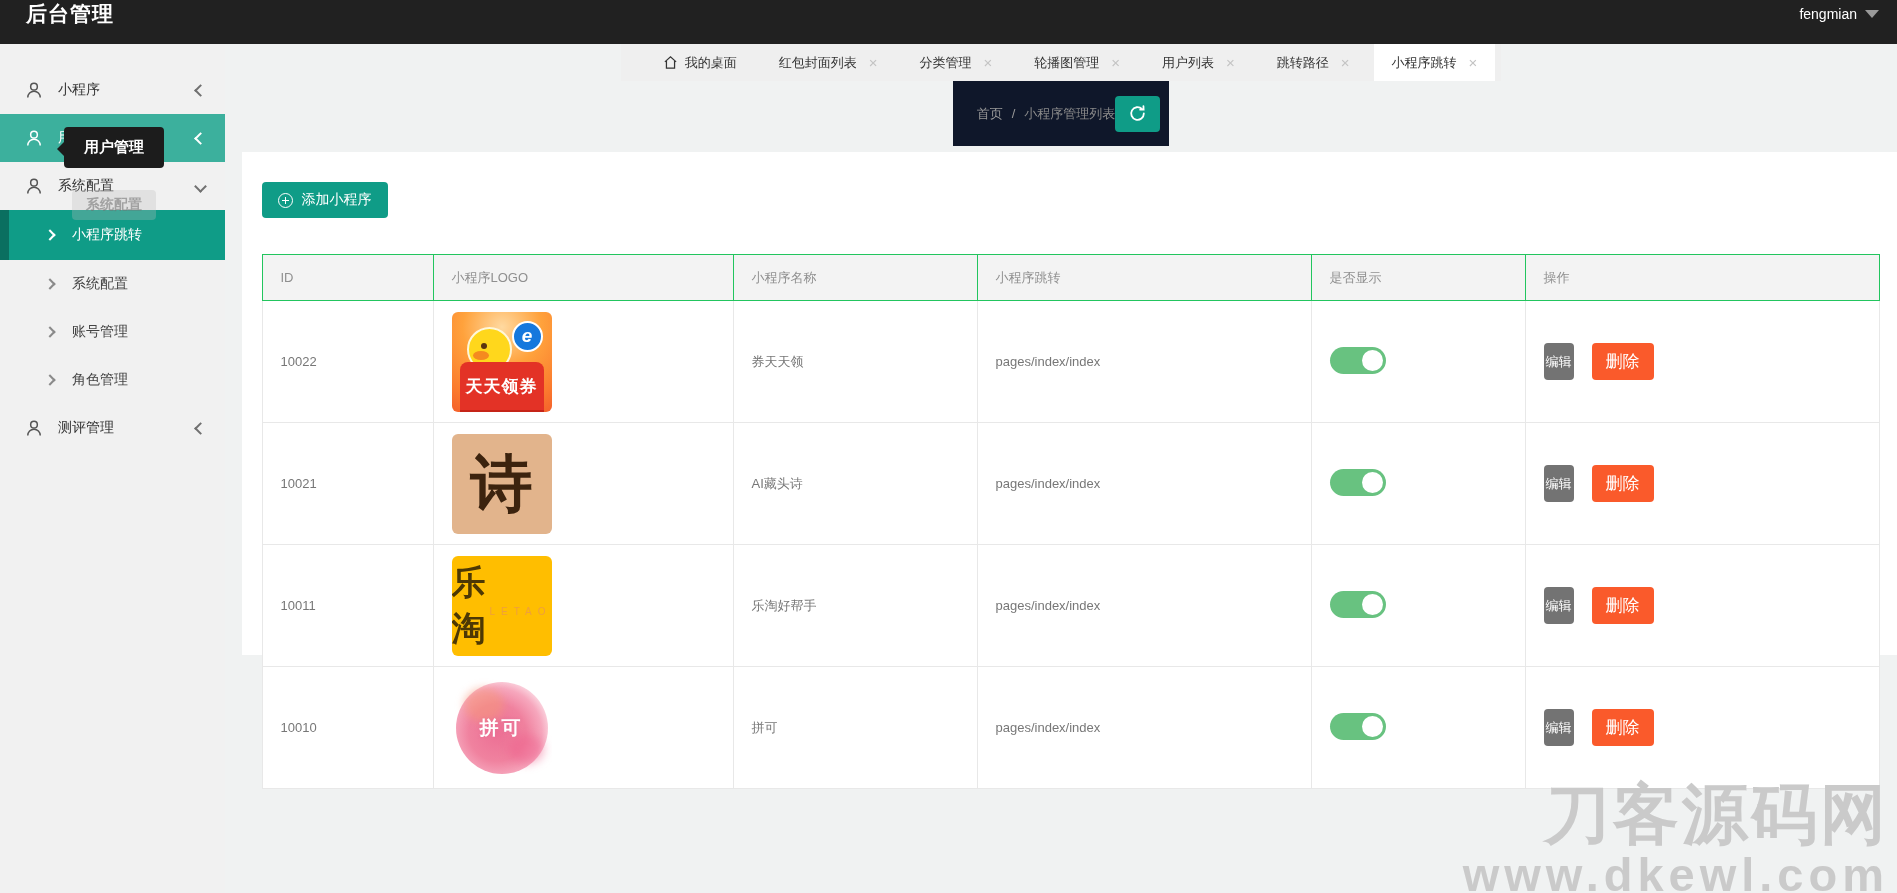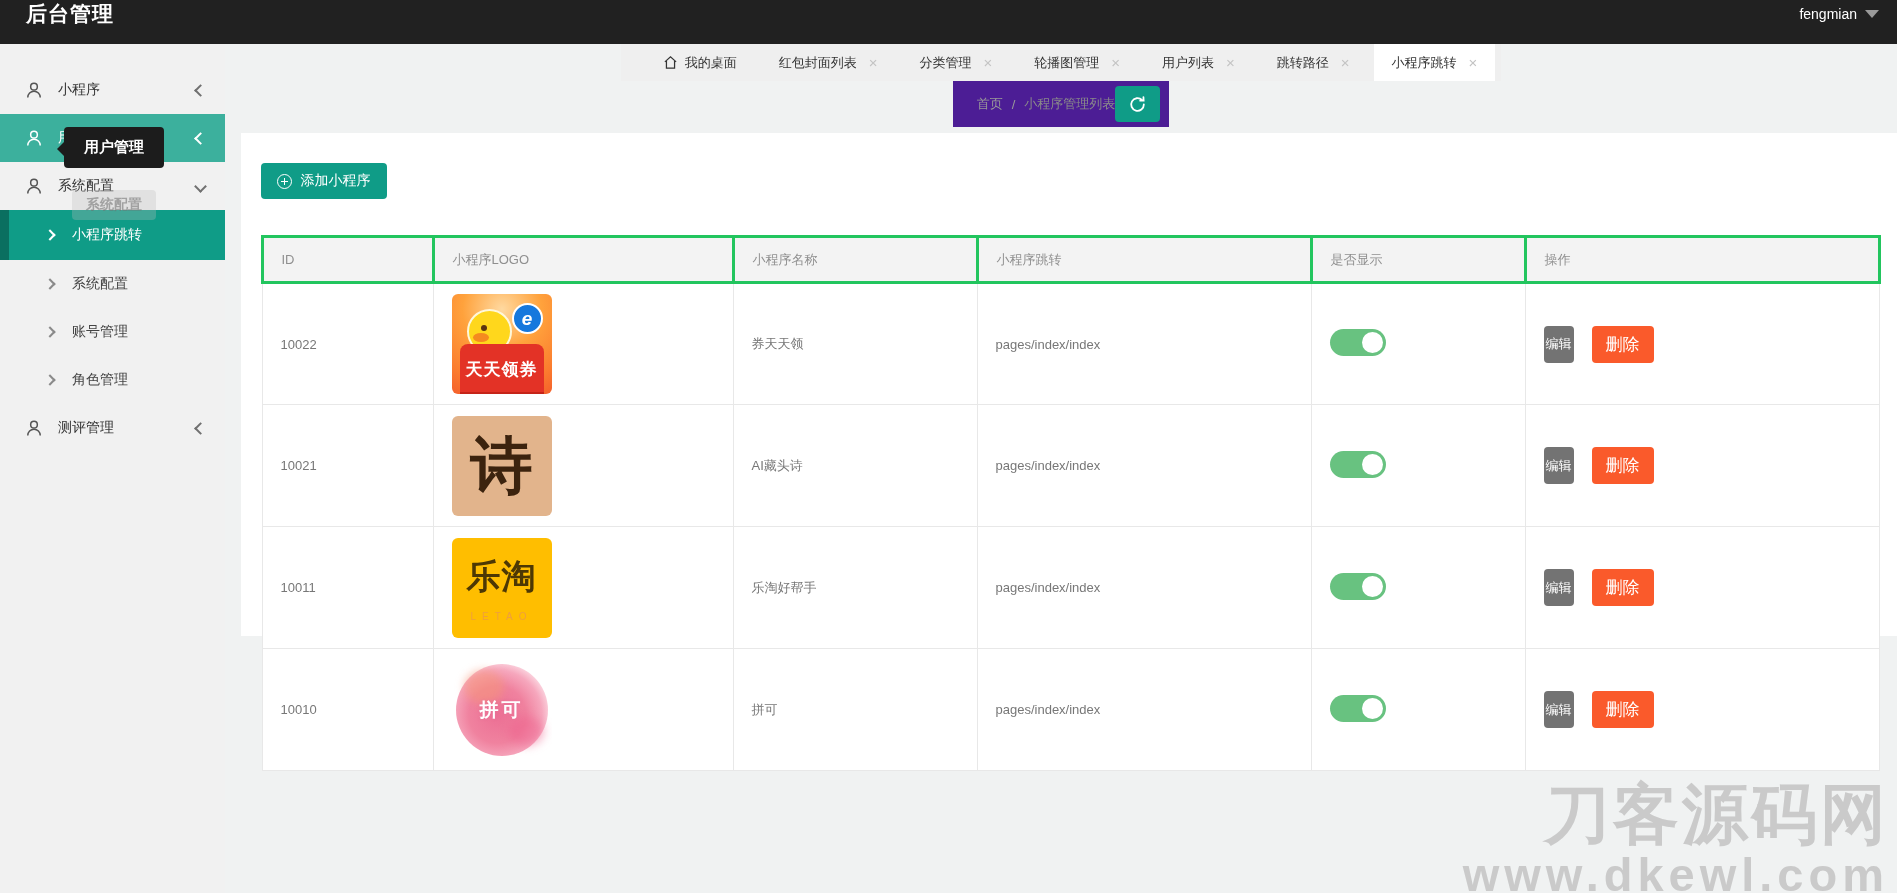--- a/index.html
+++ b/index.html
@@ -37,37 +37,37 @@
 
   
   .main { flex:1; display:flex; flex-direction:column; min-width:0;align-items:center; }
 
   .tabbar { height:37px; background:#efefef; display:flex; align-items:stretch; padding-left:24px; }
   .tab { display:flex; align-items:center; padding:0 18px; font-size:13px; color:#333; cursor:pointer; margin-right:6px; white-space:nowrap; }
   .tab.active { background:#fff; }
   .tab .home-icon { width:15px; height:15px; margin-right:7px; color:#333; }
   .tab .close-x { color:#c3c3c3; font-size:15px; margin-left:12px; }
 
-  .crumb-bar { height:46px; background:#4c1d95; display:flex; align-items:center; justify-content:space-between; padding:0 9px 0 24px; }
+  .crumb-bar { height:65px; background:#0f172a; display:flex; align-items:center; justify-content:space-between; padding:0 9px 0 24px; }
   .breadcrumb { font-size:13px; color:#999; display:flex; align-items:center; gap:9px; }
   .crumb-current { color:#8a8a8a; }
   .refresh-btn { width:45px; height:36px; background:#0f9c87; border:none; border-radius:4px; display:flex; align-items:center; justify-content:center; cursor:pointer; }
 
   .content { flex:1; background:#f0f2f2; overflow:hidden; }
   .panel { background:#fff; margin:6px 0 0 19px; height:503px; padding:30px 20px 0 20px; }
 
   .add-btn { display:inline-flex; align-items:center; gap:9px; background:#0f9c87; color:#fff; border:none; border-radius:4px; height:36px; padding:0 16px; font-size:14px; font-family:inherit; cursor:pointer; }
   .plus-icon { width:15px; height:15px; border:1px solid #fff; border-radius:50%; position:relative; display:inline-block; }
   .plus-icon::before, .plus-icon::after { content:""; position:absolute; background:#fff; }
   .plus-icon::before { left:3px; right:3px; top:6px; height:1.4px; }
   .plus-icon::after { top:3px; bottom:3px; left:6px; width:1.4px; }
 
   
   table.app-table { width:100%; border-collapse:collapse; margin-top:36px; table-layout:fixed; }
-  .app-table th { height:46px; background:#f3f3f3; font-weight:normal; font-size:13px; color:#8f8f8f; text-align:left; padding-left:18px; border:3px solid #22c55e; }
+  .app-table th { height:46px; background:#f3f3f3; font-weight:normal; font-size:13px; color:#8f8f8f; text-align:left; padding-left:18px; border:1px solid #22c55e; }
   .app-table td { height:122px; font-size:13px; color:#777; padding-left:18px; border:1px solid #e8e8e8; background:#fff; vertical-align:middle; }
 
   .toggle { width:56px; height:27px; border-radius:14px; background:#68c280; position:relative; cursor:pointer; display:inline-block; }
   .toggle::after { content:""; position:absolute; width:21px; height:21px; border-radius:50%; background:#fff; top:3px; right:3px; }
 
   .row-actions { display:flex; gap:18px; align-items:center; }
   .btn-edit { background:#737373; color:#fff; border:none; border-radius:4px; height:37px; padding:0 2px; font-size:13px; font-family:inherit; cursor:pointer; }
   .btn-del { background:#fa5a2b; color:#fff; border:none; border-radius:4px; height:37px; padding:0 14px; font-size:17px; font-family:inherit; cursor:pointer; }
 
   
@@ -77,21 +77,21 @@
   .coupon-duck { position:absolute; top:15px; left:15px; width:45px; height:45px; border-radius:50%; background:#ffd71c; border:2px solid #fff7d9; }
   .coupon-duck::before { content:""; position:absolute; width:6px; height:6px; border-radius:50%; background:#5a3410; left:12px; top:14px; }
   .coupon-duck::after { content:""; position:absolute; width:16px; height:9px; border-radius:50%; background:#f58a1f; left:4px; top:22px; }
   .coupon-badge { position:absolute; top:9px; right:9px; width:31px; height:31px; border-radius:50%; background:#1678dd; border:2px solid #fff; color:#fff; font-weight:bold; font-size:19px; font-style:italic; display:flex; align-items:center; justify-content:center; }
   .coupon-envelope { position:absolute; left:8px; right:8px; bottom:0; height:50px; background:#e33226; border-radius:8px 8px 0 0; display:flex; align-items:center; justify-content:center; box-shadow:0 -2px 0 #c52418 inset; }
   .coupon-text { color:#fff; font-weight:bold; font-size:17px; letter-spacing:1px; }
 
   .logo-poem { background:#e2b48c; display:flex; align-items:center; justify-content:center; }
   .poem-char { font-family:"DejaVu Serif", serif; font-weight:bold; font-size:62px; color:#3c230e; }
 
-  .logo-letao { background:#ffbe00; display:flex; flex-direction:column; align-items:center; justify-content:center; }
+  .logo-letao { background:#ffbe00; display:flex; flex-direction:row; align-items:center; justify-content:center; }
   .letao-main { font-size:34px; font-weight:bold; color:#4d3804; letter-spacing:1px; }
   .letao-sub { font-size:10px; color:#ef9f3c; letter-spacing:6px; margin-top:11px; }
 
   .logo-pink { background:#fff; display:flex; align-items:center; justify-content:center; }
   .pink-blob { position:absolute; left:4px; top:4px; width:92px; height:92px; border-radius:50%;
     background:radial-gradient(circle at 45% 55%, #ec6f94 0%, #f0829f 40%, #f6a7bd 62%, rgba(250,200,214,0.55) 78%, rgba(255,255,255,0) 95%); }
   .pink-blob::before { content:""; position:absolute; width:40px; height:34px; border-radius:50%; background:rgba(246,150,120,0.55); left:8px; top:6px; filter:blur(4px); }
   .pink-blob::after { content:""; position:absolute; width:36px; height:30px; border-radius:50%; background:rgba(238,95,140,0.5); right:4px; bottom:10px; filter:blur(5px); }
   .pink-text { position:relative; color:#fff; font-weight:bold; font-size:19px; letter-spacing:3px; text-shadow:0 0 3px rgba(230,110,150,0.8); }
 

